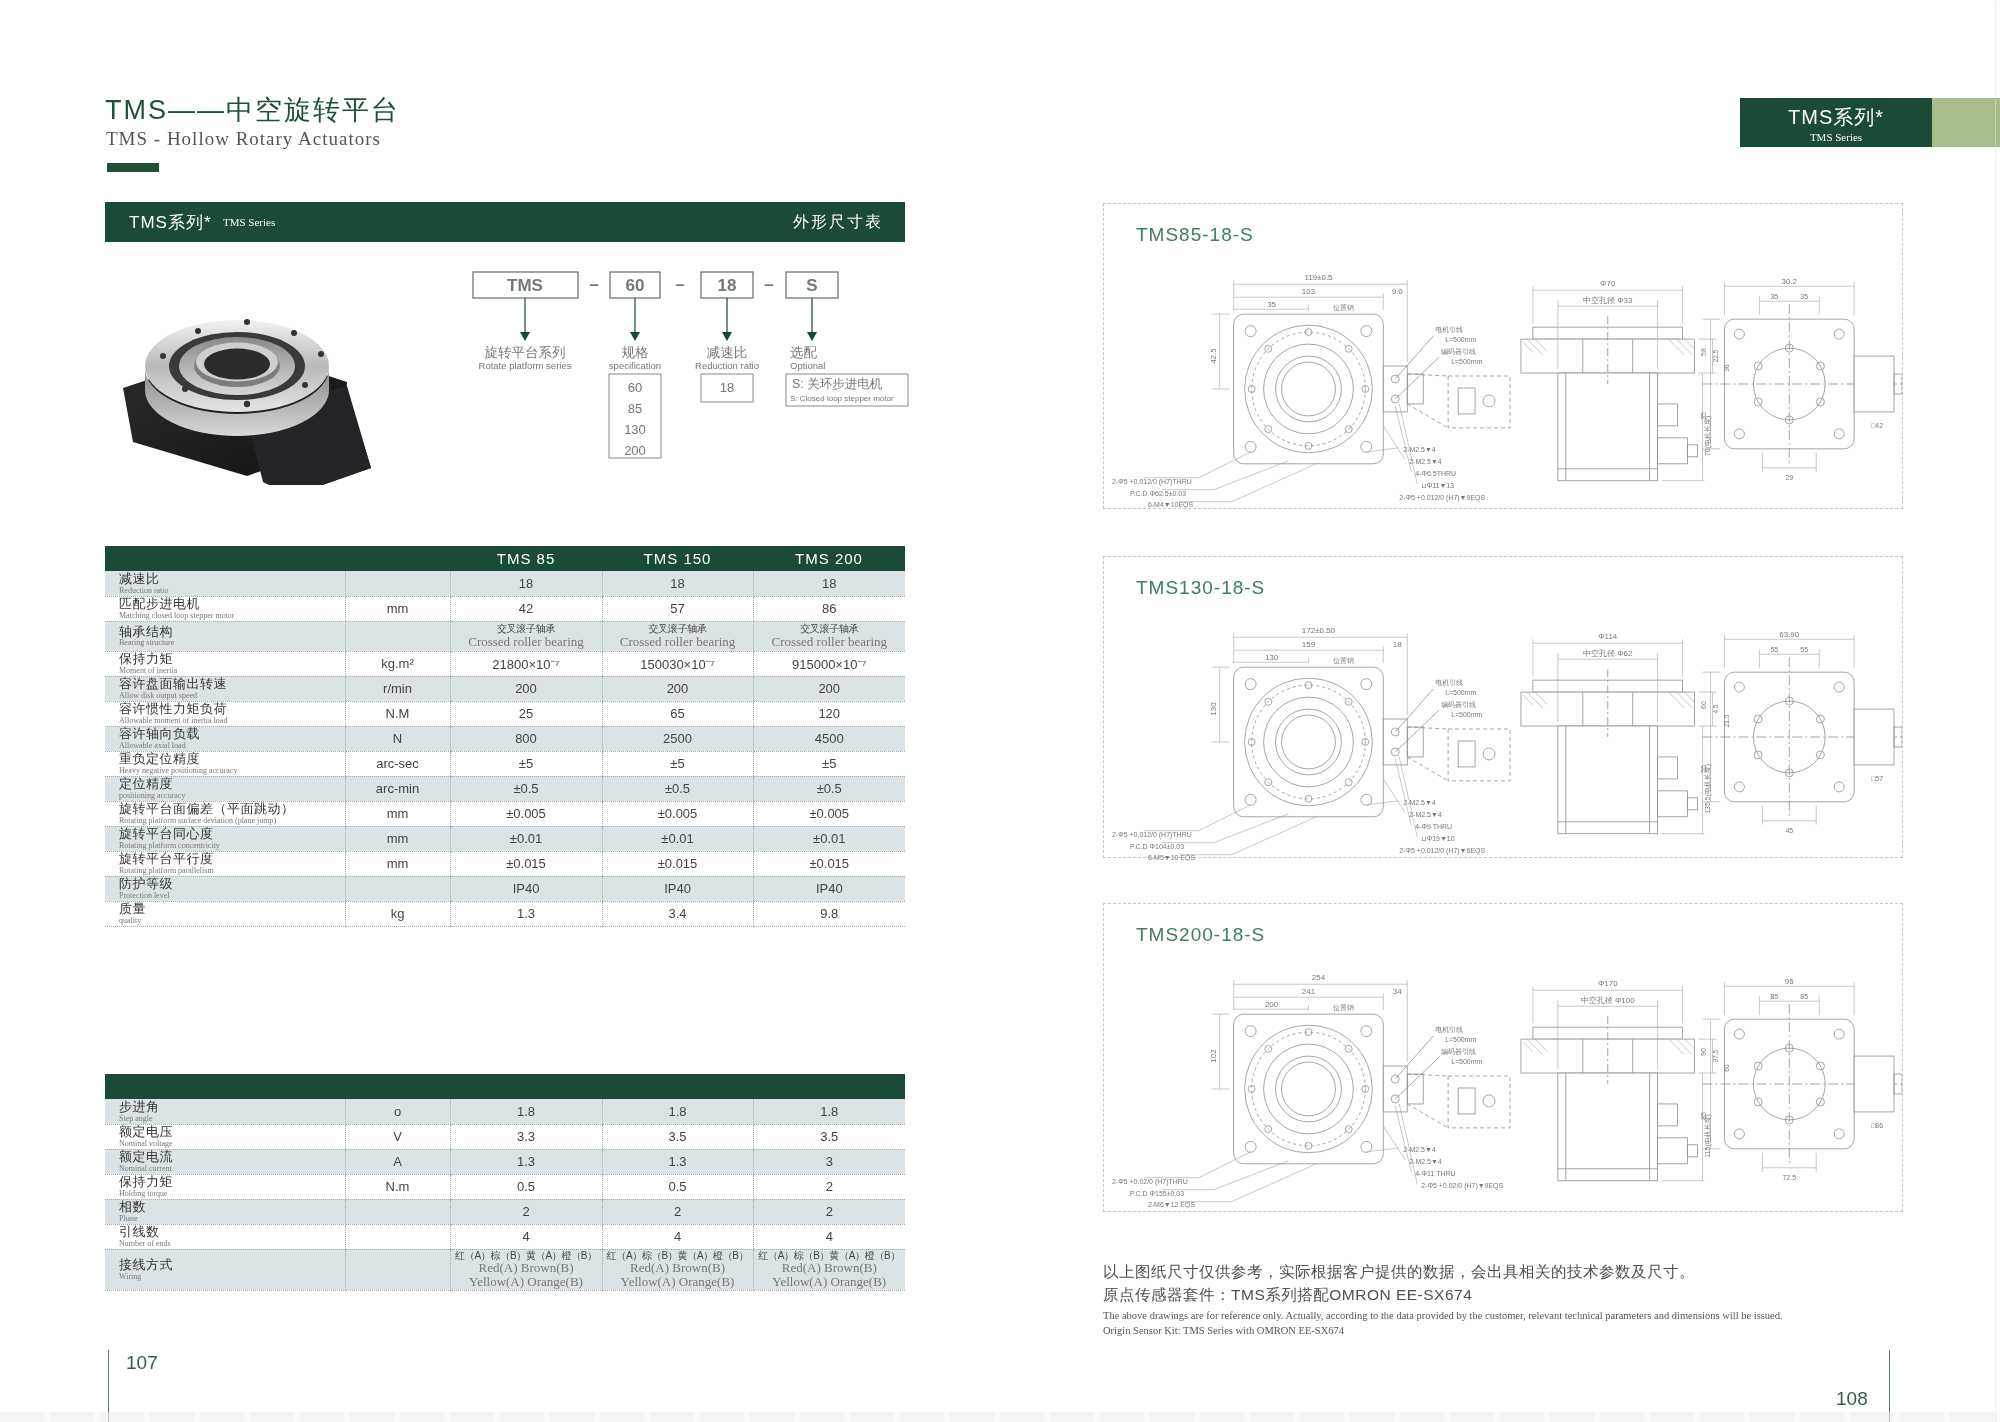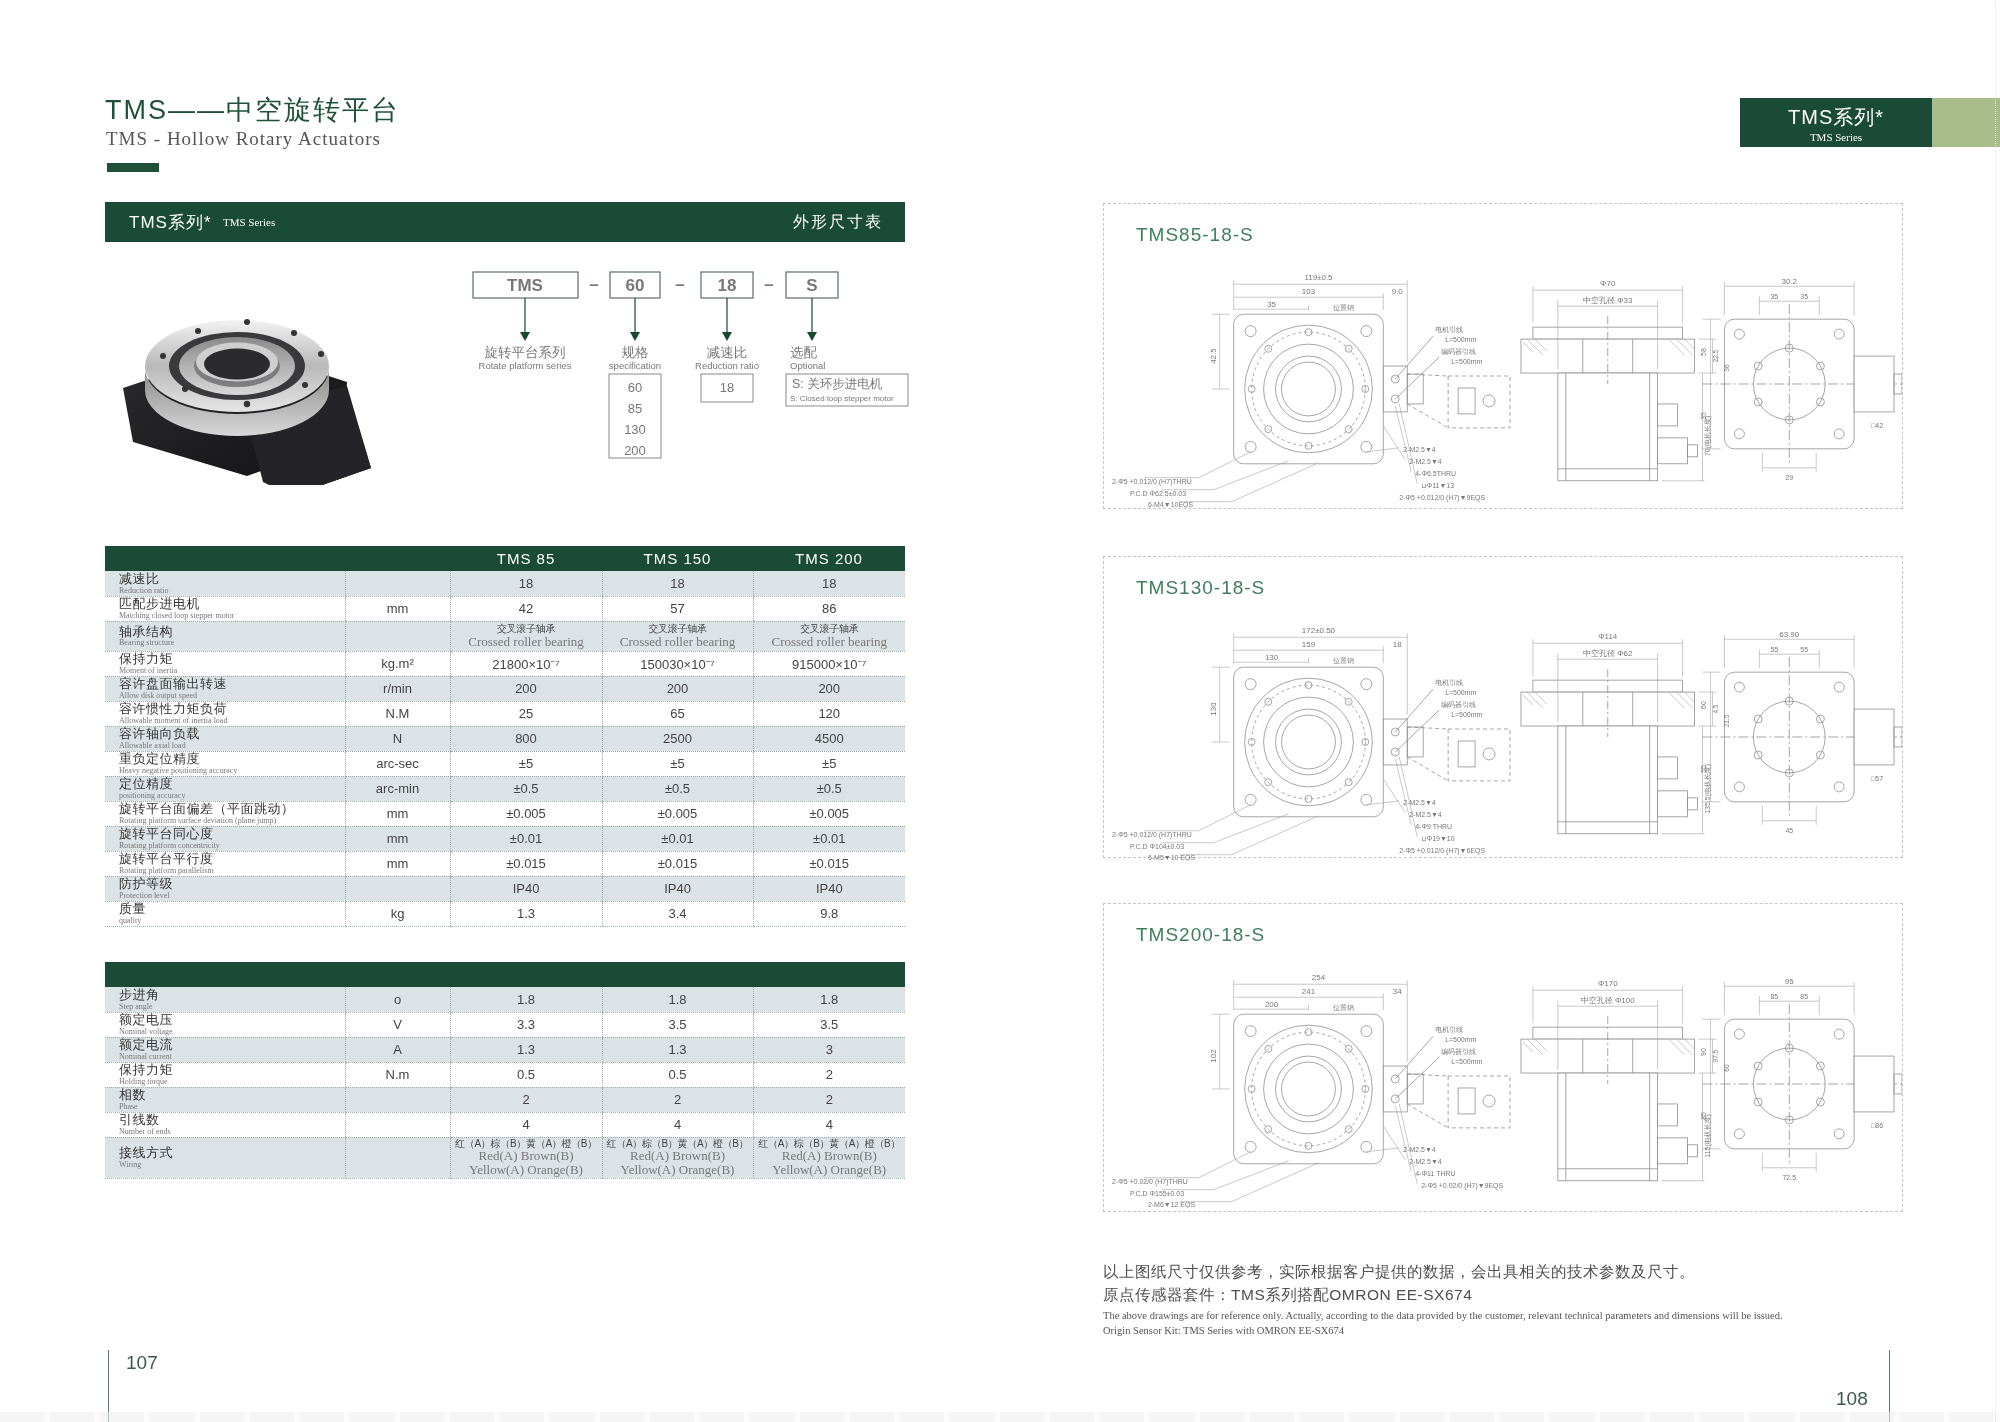--- a/index.html
+++ b/index.html
@@ -13,21 +13,21 @@
 .corner-dark .c1{font-size:20px;margin-top:6px;letter-spacing:1px;}
 .corner-dark .c2{font-size:11px;font-family:"Liberation Serif",serif;}
 .corner-light{left:1932px;top:98px;width:68px;height:49px;background:#a9bd8a;}
 
 .section-bar{left:105px;top:202px;width:800px;height:40px;background:#1a4b36;color:#fff;}
 .section-bar .s-cn{position:absolute;left:24px;top:9px;font-size:17px;letter-spacing:1px;}
 .section-bar .s-en{position:absolute;left:118px;top:14px;font-size:11px;font-family:"Liberation Serif",serif;}
 .section-bar .s-right{position:absolute;right:22px;top:10px;font-size:16px;letter-spacing:2px;}
 
 .tblwrap1{left:105px;top:546px;}
-.tblwrap2{left:105px;top:962px;}
+.tblwrap2{left:105px;top:1074px;}
 table.spec{border-collapse:collapse;table-layout:fixed;width:800px;}
 table.spec thead th{background:#1a4b36;color:#fff;font-weight:normal;font-size:15px;height:25px;padding:0;letter-spacing:1px;}
 table.spec tbody tr{height:25px;}
 table.spec tbody tr.tall{height:30px;}
 table.spec tbody tr:nth-child(odd){background:#dce3e6;}
 table.spec td{border-bottom:1px dotted #9fb0ae;padding:0;vertical-align:middle;}
 table.spec td.lbl{padding-left:14px;}
 td.lbl .cn{font-size:13px;color:#333;line-height:1.15;letter-spacing:0.5px;}
 td.lbl .en{font-size:8px;color:#777;font-family:"Liberation Serif",serif;line-height:1;}
 td.unit,td.val{text-align:center;font-size:13px;color:#444;border-left:1px dotted #9fb0ae;}

